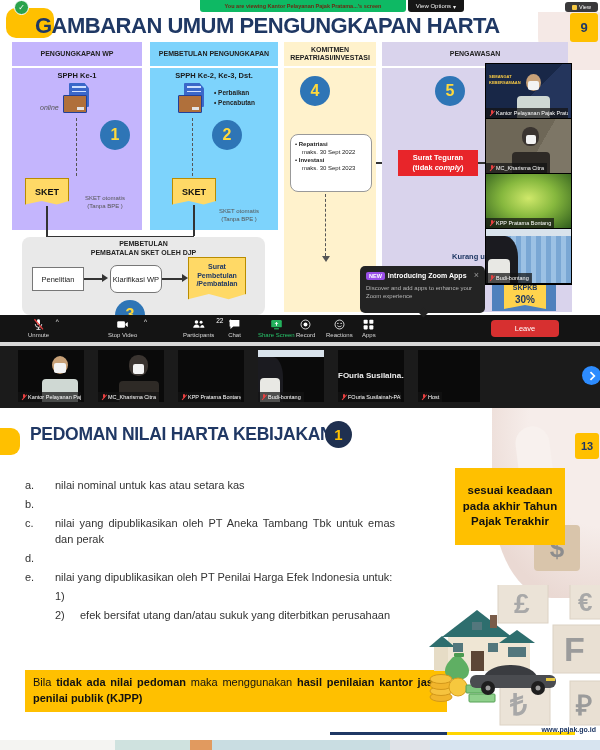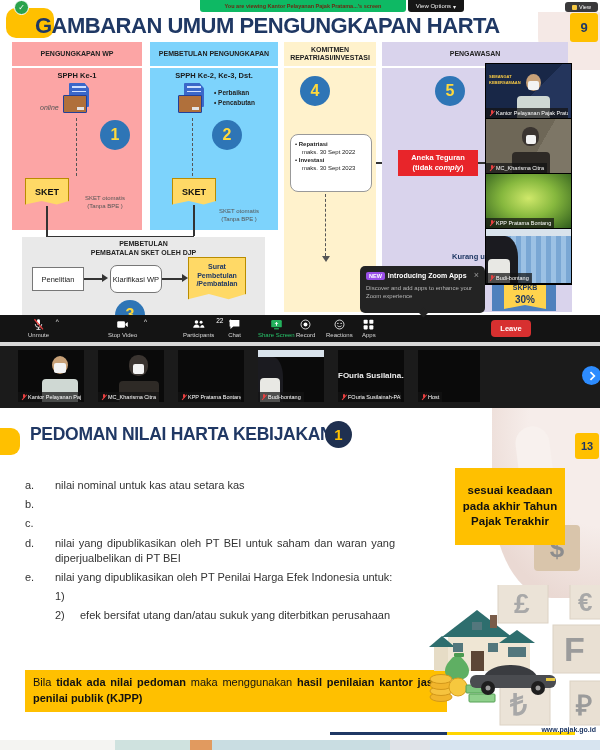--- a/index.html
+++ b/index.html
@@ -12,39 +12,39 @@
 .viewpill{left:565px;top:2px;width:33px;height:10px;background:#3a393b;border-radius:3px;display:flex;align-items:center;justify-content:center;gap:2px;color:#fff;font-size:5.5px;z-index:9}
 .viewpill .sq{width:5px;height:5px;background:#f7c944;border-radius:1px}
 
 .slide9{left:0;top:0;width:600px;height:315px;background:#fff;overflow:hidden}
 .hand9{left:538px;top:12px;width:62px;height:58px;background:#f5e9e6;border-radius:0 0 0 55%}
 .ypill{left:6px;top:8px;width:48px;height:30px;background:#ffc000;border-radius:10px}
 .checkbadge{left:14px;top:0;width:15px;height:15px;background:#2ba24c;border:1.5px solid #fff;border-radius:50%;color:#fff;font-size:8px;display:flex;align-items:center;justify-content:center}
 .t9{left:35px;top:13px;width:500px;color:#1f3864;font-size:22px;font-weight:bold;letter-spacing:-.5px}
 .p9{left:570px;top:13px;width:28px;height:29px;background:#ffc000;border-radius:3px;color:#1f3864;font-weight:bold;font-size:13px;display:flex;align-items:center;justify-content:center}
 .colh{top:42px;height:24px;font-size:7px;font-weight:bold;color:#222;display:flex;align-items:center;justify-content:center;text-align:center;line-height:1.2;padding:0 4px}
-.c1{background:#fca5a5}.c2{background:#7dd3fc}.c3{background:#fff2cc}.c4{background:#d9d3ec}
+.c1{background:#c4b5fd}.c2{background:#7dd3fc}.c3{background:#fff2cc}.c4{background:#d9d3ec}
 .colb{top:68px}
 .doct{position:absolute;top:3px;left:0;right:0;text-align:center;font-size:7.5px;font-weight:bold;color:#1a1a1a}
 .online{position:absolute;left:28px;top:36px;font-size:7px;font-style:italic;color:#555}
 .docicon{position:absolute;width:30px;height:34px}
 .docicon .pg{position:absolute;left:6px;top:0;width:20px;height:24px;background:#3a67c9;border-radius:1px;clip-path:polygon(0 0,78% 0,100% 22%,100% 100%,0 100%)}
 .docicon .pg i{display:block;height:1.5px;background:#cfe0ff;margin:3px 3px 0 3px}
 .docicon .fl{position:absolute;left:0;top:12px;width:24px;height:18px;background:#b0703b;border:1.5px solid #21409a;border-radius:1px}
 .docicon .fl::after{content:"";position:absolute;right:2px;bottom:2px;width:7px;height:3px;background:#e4e4e4}
 .stepc{position:absolute;width:30px;height:30px;border-radius:50%;background:#2e75b6;color:#ffd93c;font-weight:bold;font-size:16px;display:flex;align-items:center;justify-content:center}
 .sket{position:absolute;background:#ffd966;border:1px solid #b98c00;font-weight:bold;font-size:9px;color:#111;display:flex;align-items:center;justify-content:center;clip-path:polygon(0 0,100% 0,100% 82%,72% 95%,38% 82%,0 95%)}
 .sknote{position:absolute;font-size:6px;color:#555;text-align:center;line-height:1.3}
 .bul{font-size:6.5px;color:#222;line-height:1.5;font-weight:bold}
 .dash{position:absolute;width:0;border-left:1.2px dashed #555}
 .hline{position:absolute;height:1.5px;background:#333}
 .vline{position:absolute;width:1.5px;background:#333}
 .ahd{position:absolute;width:0;height:0;border:4px solid transparent;border-top:6px solid #333}
 .ahr{position:absolute;width:0;height:0;border:4px solid transparent;border-left:6px solid #333}
-.djp{left:22px;top:237px;width:243px;height:78px;background:#e9e9e9;border-radius:0}
+.djp{left:22px;top:237px;width:243px;height:78px;background:#e9e9e9;border-radius:8px}
 .djp h4{text-align:center;font-size:7px;color:#222;line-height:1.25;margin-top:3px}
 .stepbox{position:absolute;background:#fff;border:1px solid #777;font-size:7.5px;color:#222;display:flex;align-items:center;justify-content:center;text-align:center;line-height:1.2}
 .suratbox{position:absolute;background:#ffd966;border:1px solid #b98c00;clip-path:polygon(0 0,100% 0,100% 84%,70% 96%,36% 84%,0 96%);color:#1f3864;font-weight:bold;font-size:7px;display:flex;align-items:center;justify-content:center;text-align:center;line-height:1.25;padding:0 3px 6px 3px}
 .commit{position:absolute;left:6px;top:66px;width:82px;height:58px;background:#fff;border:1px solid #999;border-radius:8px;padding:5px 4px;font-size:6px;color:#222;line-height:1.35}
 .commit .nm{font-weight:bold}
 .commit .du{display:block;padding-left:7px}
 .invest{position:absolute;left:4px;top:196px;width:68px;height:47px;background:#e5a298;color:#333;font-weight:bold;font-size:8.5px;display:flex;align-items:center;justify-content:center;text-align:center;line-height:1.3}
 .teguran{position:absolute;left:16px;top:82px;width:80px;height:26px;background:#e8252a;color:#fff;font-size:7.5px;font-weight:bold;display:flex;flex-direction:column;align-items:center;justify-content:center;line-height:1.3}
 .kurang{position:absolute;left:70px;top:184px;font-size:7.5px;font-weight:bold;color:#1f3864;white-space:nowrap}
 .bluebit{position:absolute;left:110px;top:215px;width:64px;height:28px;background:#4f81bd}
@@ -75,21 +75,21 @@
 .semangat{position:absolute;left:3px;top:10px;width:30px;font-size:4px;font-weight:bold;color:#f7c944;line-height:1.4}
 .ceil{position:absolute;left:0;top:0;width:100%;height:7px;background:#d9e3ec}
 .darkfig{position:absolute;left:0;top:7px;width:38%;height:100%;background:#1b1b20;border-radius:0 40% 0 0}
 
 .toolbar{left:0;top:315px;width:600px;height:27px;background:#141414;z-index:8}
 .tbi{position:absolute;top:3px;display:flex;flex-direction:column;align-items:center;color:#d9d9d9;font-size:6px;gap:1px;cursor:pointer}
 .tbi svg{display:block}
 .caret{position:absolute;top:0;color:#bbb;font-size:6px;font-weight:bold}
 .cnt{position:absolute;top:-1px;right:-9px;color:#fff;font-size:6.5px}
 .green{color:#27c46a}
-.leave{position:absolute;left:491px;top:5px;width:40px;height:17px;background:#d73030;color:#fff;font-size:7.5px;font-weight:bold;border-radius:4px;display:flex;align-items:center;justify-content:center;cursor:pointer}
+.leave{position:absolute;left:491px;top:5px;width:68px;height:17px;background:#d73030;color:#fff;font-size:7.5px;font-weight:normal;border-radius:4px;display:flex;align-items:center;justify-content:center;cursor:pointer}
 .winsep{left:0;top:342px;width:600px;height:4px;background:#d8d8d8}
 
 .strip{left:0;top:346px;width:600px;height:62px;background:#1b1b1b;z-index:8}
 .fthumb{position:absolute;top:4px;width:66px;height:52px;overflow:hidden;background:#0a0a0a}
 .fcenter{position:absolute;left:0;right:0;top:40%;text-align:center;color:#eee;font-size:8px;font-weight:bold;white-space:nowrap}
 .nextbtn{position:absolute;left:582px;top:20px;width:19px;height:19px;background:#2d8cff;border-radius:50%;display:flex;align-items:center;justify-content:center;cursor:pointer}
 
 .slide13{left:0;top:408px;width:600px;height:332px;background:#fff;overflow:hidden}
 .hand13{position:absolute;left:492px;top:0;width:108px;height:190px;background:radial-gradient(120% 95% at 100% 10%,#f6edea 0 55%,#ead9d3 100%);border-radius:0 0 0 55%}
 .finger{position:absolute;left:520px;top:18px;width:34px;height:108px;background:#f8f1ee;border-radius:17px;transform:rotate(-7deg)}
@@ -192,21 +192,21 @@
       <div class="dash" style="left:41px;top:126px;height:62px"></div>
       <div class="ahd" style="left:38px;top:188px;border-top-color:#555"></div>
     </div>
 
     <div class="hline" style="left:376px;top:162px;width:20px"></div>
     <div class="ahr" style="left:394px;top:158px"></div>
 
     <div class="colb c4 abs" style="left:382px;width:190px;height:244px">
       <div class="stepc" style="left:53px;top:8px">5</div>
       <div class="teguran">
-        <span>Aneka Teguran</span>
+        <span>Surat Teguran</span>
         <span><span>(tidak </span><i>comply</i><span>)</span></span>
       </div>
       <div class="hline" style="left:96px;top:94px;width:24px"></div>
       <div class="kurang">Kurang ung</div>
       <div class="bluebit"></div>
       <div class="ribbon">
         <span>SKPKB</span>
         <span style="font-size:10px">30%</span>
       </div>
     </div>
@@ -427,24 +427,24 @@
     <div class="list">
       <div class="li">
           <span class="mk">a.</span>
           <span class="tx">nilai nominal untuk kas atau setara kas</span>
         </div>
       <div class="li">
           <span class="mk">b.</span>
         </div>
       <div class="li">
           <span class="mk">c.</span>
+          <span class="tx n">nilai yang dipublikasikan oleh PT Aneka Tambang Tbk untuk emas dan perak</span>
         </div>
       <div class="li">
           <span class="mk">d.</span>
-          <span class="tx n">nilai yang dipublikasikan oleh PT BEI untuk saham dan waran yang diperjualbelikan di PT BEI</span>
         </div>
       <div class="li">
           <span class="mk">e.</span>
           <span class="tx">nilai yang dipublikasikan oleh PT Penilai Harga Efek Indonesia untuk:</span>
         </div>
       <div class="li sub">
           <span class="mk">1)</span>
         </div>
       <div class="li sub">
           <span class="mk">2)</span>

